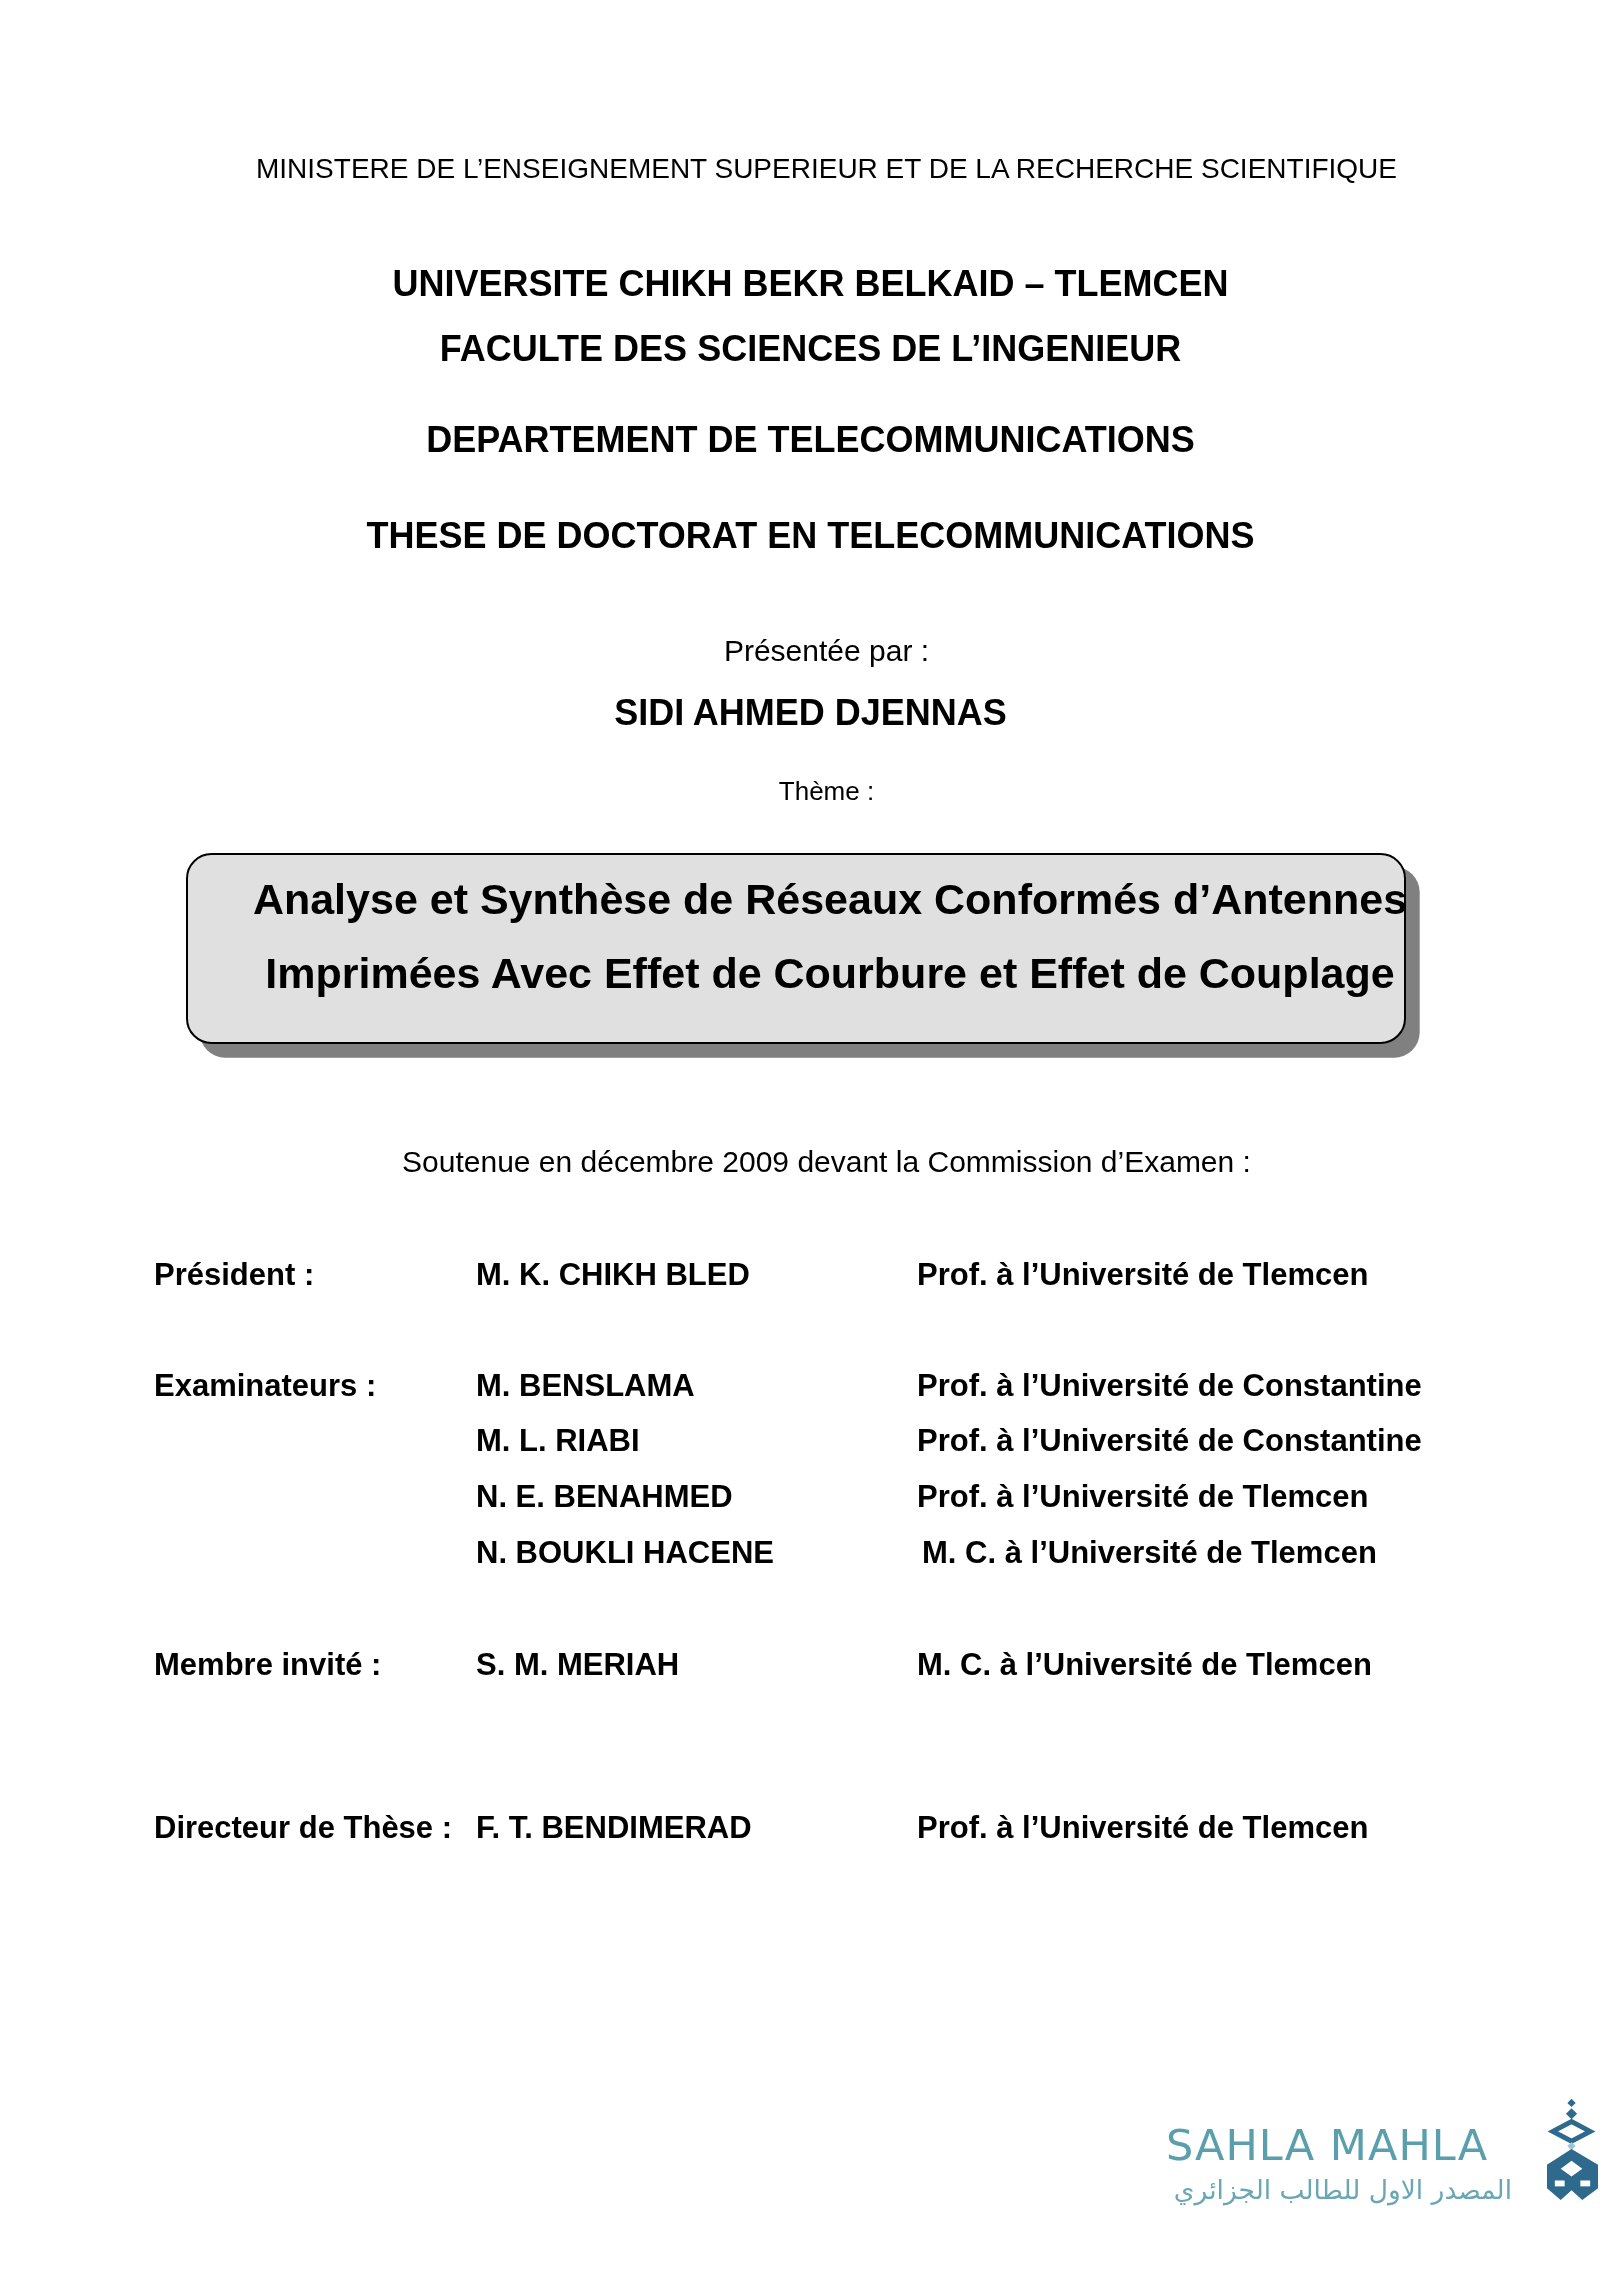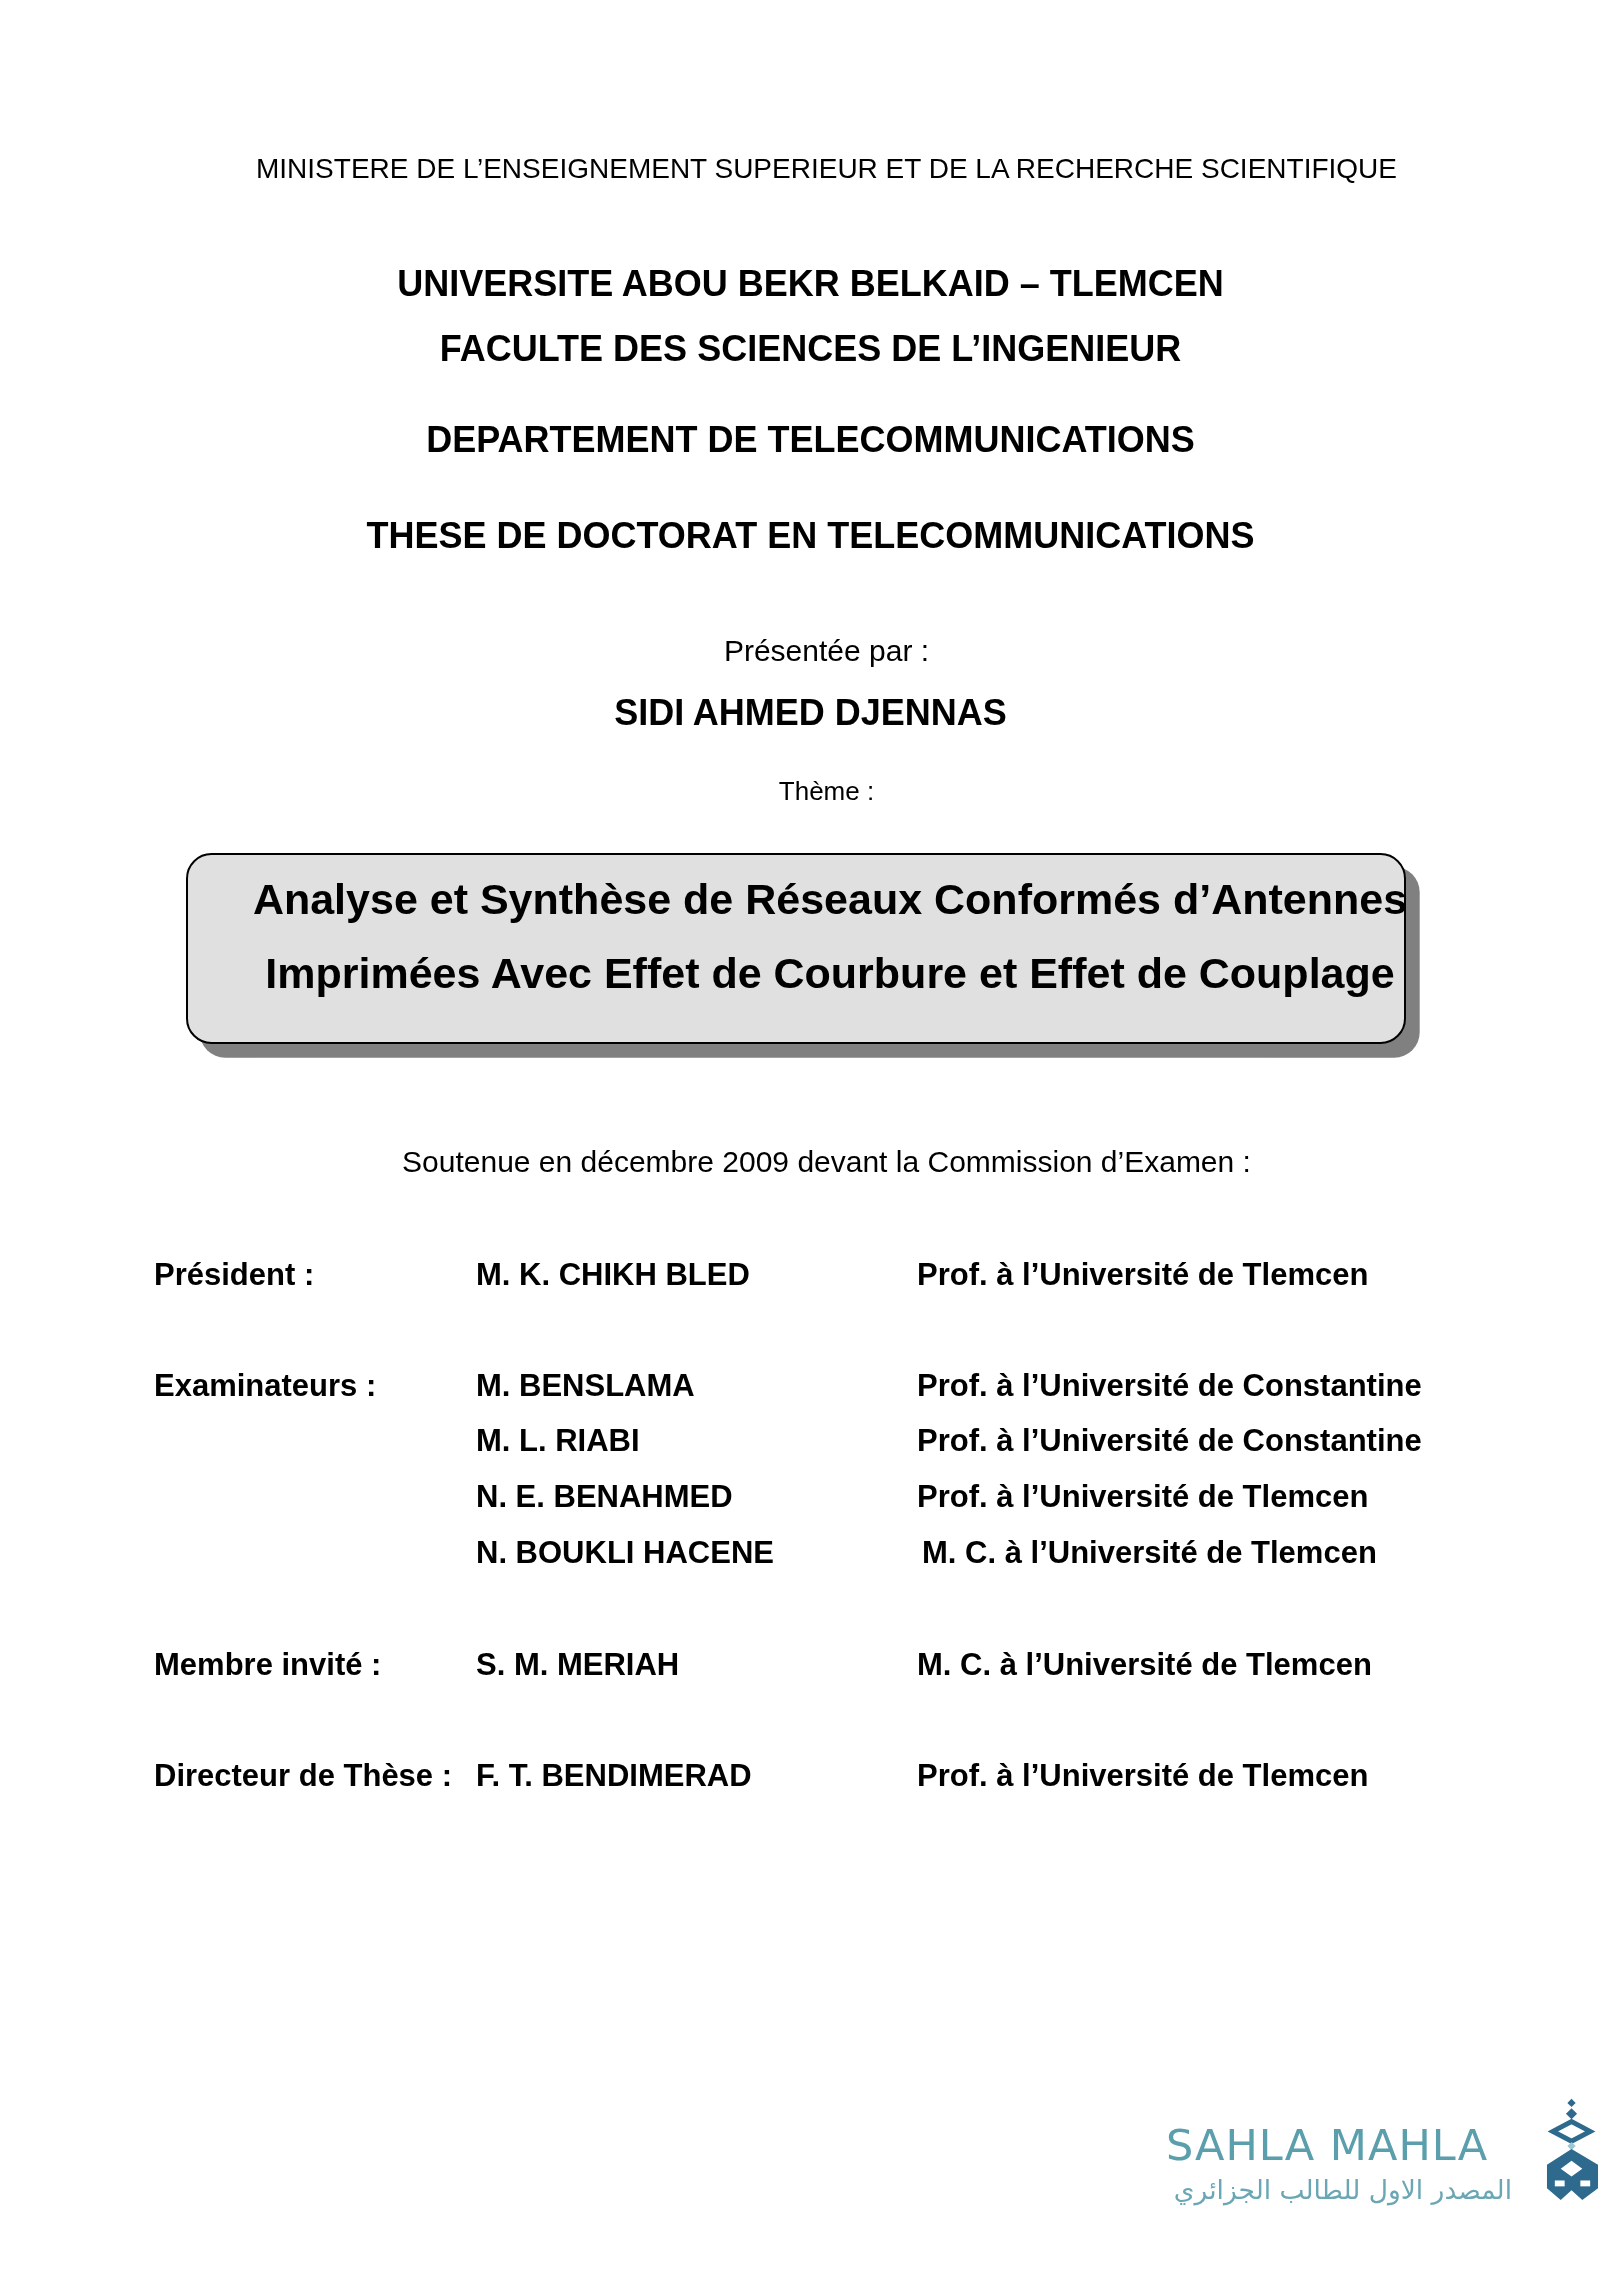--- a/index.html
+++ b/index.html
@@ -26,21 +26,21 @@
   .logo-text { position:absolute; left:0; top:21.6px; font-size:43px; color:#5b9fad; letter-spacing:1px;
                font-family:"DejaVu Sans", sans-serif; white-space:nowrap; }
   .logo-ar { position:absolute; left:7.8px; top:76px; font-size:26.5px; color:#6aa6b3; white-space:nowrap;
              font-family:"DejaVu Sans", sans-serif; direction:rtl; }
   .logo-emblem { position:absolute; left:377px; top:0px; width:59px; height:108px; }
 </style>
 </head>
 <body>
 
 <div class="line reg ministry">MINISTERE DE L’ENSEIGNEMENT SUPERIEUR ET DE LA RECHERCHE SCIENTIFIQUE</div>
-<div class="line bold h1" style="top:263px;">UNIVERSITE ABOU BEKR BELKAID – TLEMCEN</div>
+<div class="line bold h1" style="top:263px;">UNIVERSITE CHIKH BEKR BELKAID – TLEMCEN</div>
 <div class="line bold h1" style="top:328px;">FACULTE DES SCIENCES DE L’INGENIEUR</div>
 <div class="line bold h1" style="top:399px;margin-top:20px;">DEPARTEMENT DE TELECOMMUNICATIONS</div>
 
 <div class="line bold h1" style="top:515px;">THESE DE DOCTORAT EN TELECOMMUNICATIONS</div>
 
 <div class="line reg" style="top:634px; font-size:30px;">Présentée par :</div>
 <div class="line bold h1" style="top:692px;">SIDI AHMED DJENNAS</div>
 
 <div class="line reg" style="top:776px; font-size:26px;">Thème :</div>
 
@@ -71,21 +71,21 @@
 </div>
 <div class="jury-row" style="top:1535px;">
   <span class="c-name">N. BOUKLI HACENE</span>
   <span class="c-aff" style="left:922px;">M. C. à l’Université de Tlemcen</span>
 </div>
 <div class="jury-row" style="top:1647px;">
   <span class="c-label">Membre invité :</span>
   <span class="c-name">S. M. MERIAH</span>
   <span class="c-aff">M. C. à l’Université de Tlemcen</span>
 </div>
-<div class="jury-row" style="top:1758px;">
+<div class="jury-row" style="top:1810px;">
   <span class="c-label">Directeur de Thèse :</span>
   <span class="c-name">F. T. BENDIMERAD</span>
   <span class="c-aff">Prof. à l’Université de Tlemcen</span>
 </div>
 
 <div class="logo">
   <div class="logo-text">SAHLA MAHLA</div>
   <div class="logo-ar">المصدر الاول للطالب الجزائري</div>
   <svg class="logo-emblem" viewBox="0 0 60 110">
     <rect x="26" y="2" width="6" height="6" fill="#2e6a8e" transform="rotate(45 29 5)"></rect>

